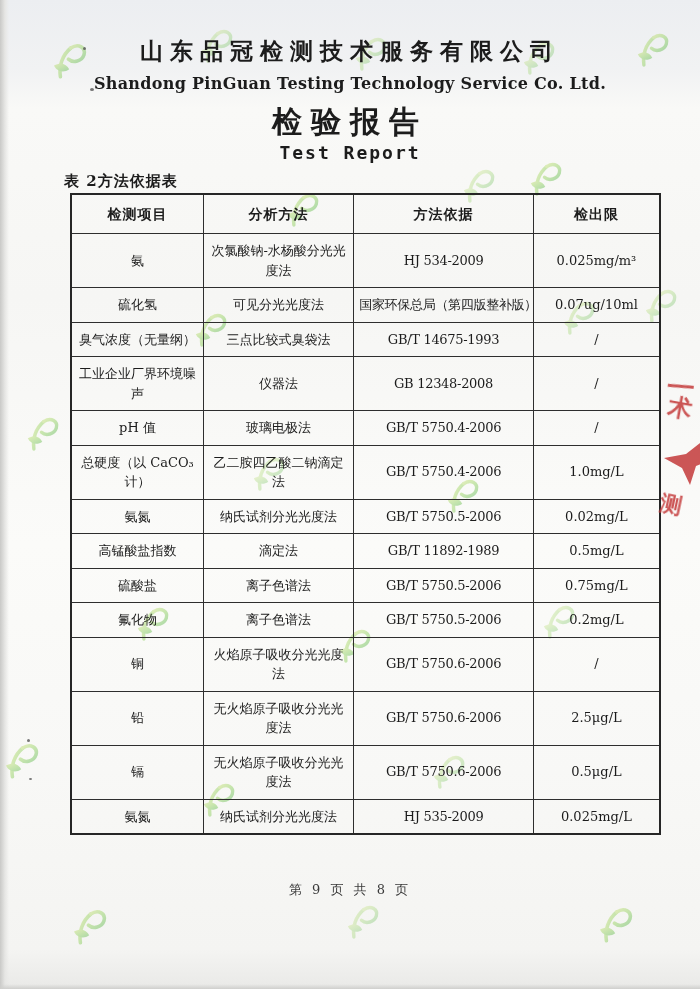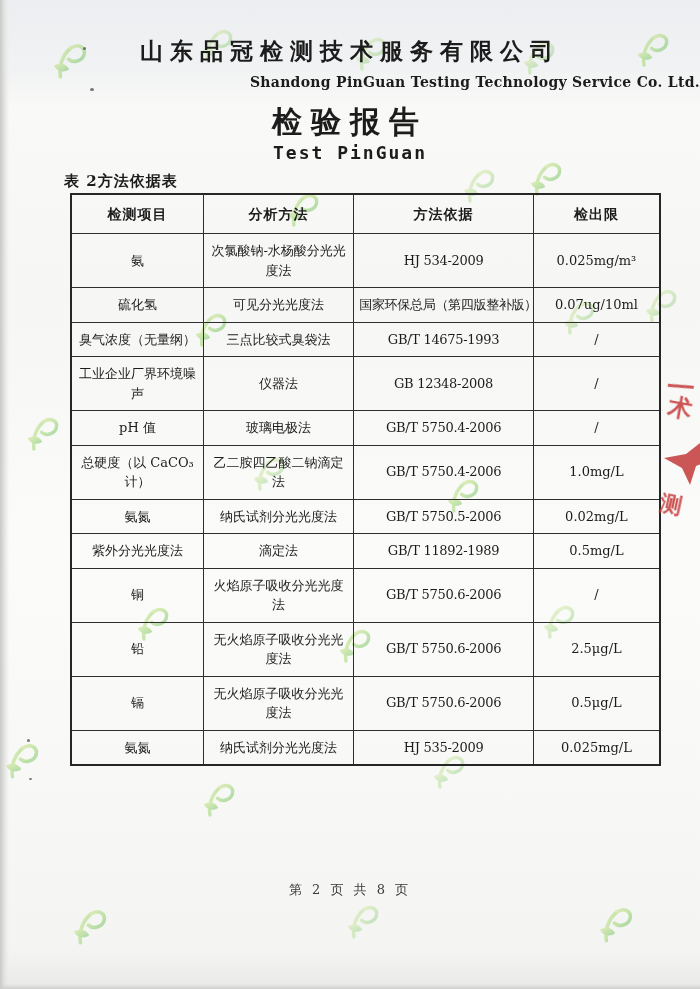--- a/index.html
+++ b/index.html
@@ -19,22 +19,22 @@
     background:linear-gradient(180deg,rgba(200,200,198,0),#cfcfcd);}
 
   
   .wm{position:absolute;width:38px;height:46px;opacity:.45;pointer-events:none;}
   .wm svg{width:100%;height:100%;}
   .wm.faint{opacity:.3;}
 
   
   .company-zh{position:absolute;left:0;top:36px;width:100%;text-align:center;
     font-size:23px;font-weight:bold;letter-spacing:7px;}
-  .company-en{position:absolute;left:0;top:74px;width:100%;text-align:right;
-    font-size:14px;font-weight:bold;letter-spacing:.3px;}
+  .company-en{position:absolute;left:0;top:74px;width:100%;text-align:center;
+    font-size:16px;font-weight:bold;letter-spacing:.3px;}
   .title-zh{position:absolute;left:0;top:102px;width:100%;text-align:center;
     font-size:30px;font-weight:bold;letter-spacing:9px;}
   .title-en{position:absolute;left:0;top:142px;width:100%;text-align:center;
     font-family:"DejaVu Sans Mono","Liberation Mono",monospace;
     font-size:18px;font-weight:bold;letter-spacing:2px;}
 
   .tbl-caption{position:absolute;left:64px;top:172px;
     font-size:15px;font-weight:bold;letter-spacing:1px;}
 
   
@@ -157,21 +157,21 @@
         <use href="#plogo"></use>
       </svg></div>
   <div class="wm" style="left:596px;top:900px;width:40px;height:48px"><svg>
         <use href="#plogo"></use>
       </svg></div>
 </div>
 
 <div class="company-zh">山东品冠检测技术服务有限公司</div>
 <div class="company-en">Shandong PinGuan Testing Technology Service Co. Ltd.</div>
 <div class="title-zh">检验报告</div>
-<div class="title-en">Test PinGuan</div>
+<div class="title-en">Test Report</div>
 
 <div class="tbl-caption">表 2方法依据表</div>
 
 <table class="methods">
   <colgroup>
     <col style="width:22.5%">
       <col style="width:25.5%">
       <col style="width:30.5%">
       <col style="width:21.5%">
   </colgroup>
@@ -220,24 +220,36 @@
         <td class="c-basis">GB/T 5750.4-2006</td>
         <td class="c-limit">1.0mg/L</td>
       </tr>
       <tr>
         <td class="c-item">氨氮</td>
         <td class="c-method">纳氏试剂分光光度法</td>
         <td class="c-basis">GB/T 5750.5-2006</td>
         <td class="c-limit">0.02mg/L</td>
       </tr>
       <tr>
-        <td class="c-item">紫外分光光度法</td>
+        <td class="c-item">高锰酸盐指数</td>
         <td class="c-method">滴定法</td>
         <td class="c-basis">GB/T 11892-1989</td>
         <td class="c-limit">0.5mg/L</td>
+      </tr>
+      <tr>
+        <td class="c-item">硫酸盐</td>
+        <td class="c-method">离子色谱法</td>
+        <td class="c-basis">GB/T 5750.5-2006</td>
+        <td class="c-limit">0.75mg/L</td>
+      </tr>
+      <tr>
+        <td class="c-item">氟化物</td>
+        <td class="c-method">离子色谱法</td>
+        <td class="c-basis">GB/T 5750.5-2006</td>
+        <td class="c-limit">0.2mg/L</td>
       </tr>
       <tr>
         <td class="c-item">铜</td>
         <td class="c-method">火焰原子吸收分光光度法</td>
         <td class="c-basis">GB/T 5750.6-2006</td>
         <td class="c-limit">/</td>
       </tr>
       <tr>
         <td class="c-item">铅</td>
         <td class="c-method">无火焰原子吸收分光光度法</td>
@@ -260,18 +272,18 @@
 </table>
 
 <div class="stamp">
   <span class="frag frag1">术</span>
   <svg width="50" height="48" viewBox="0 0 50 48">
     <path d="M48 2 L30 16 L8 20 L26 30 L34 47 L40 28 L50 24 Z" fill="#c43a3a"></path>
   </svg>
   <span class="frag frag2">测</span>
 </div>
 
-<div class="page-footer">第 2 页 共 8 页</div>
+<div class="page-footer">第 9 页 共 8 页</div>
 
 <div class="speck" style="left:83px;top:47px;width:3px;height:3px"></div>
 <div class="speck" style="left:90px;top:88px;width:4px;height:3px"></div>
 <div class="speck" style="left:27px;top:739px;width:3px;height:3px"></div>
 <div class="speck" style="left:29px;top:778px;width:3px;height:2px"></div>
 
 </body></html>

